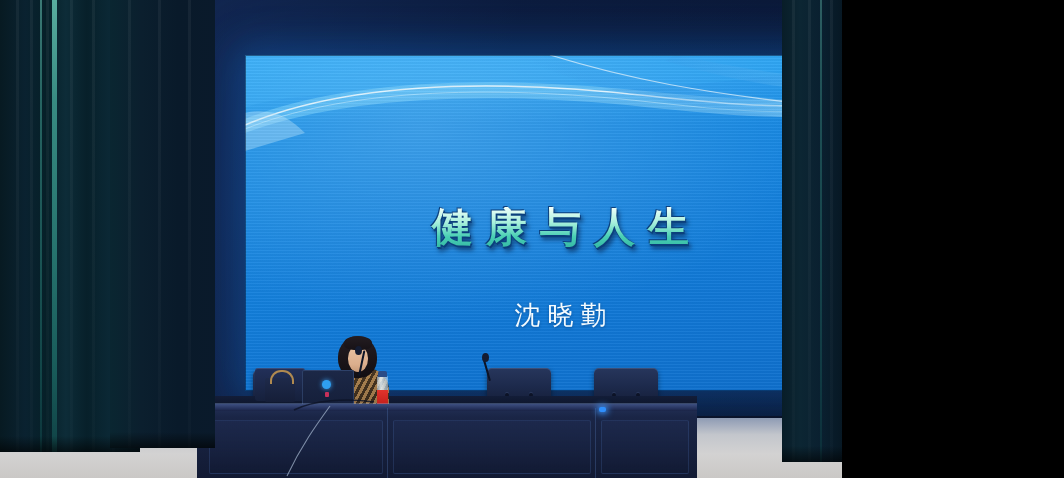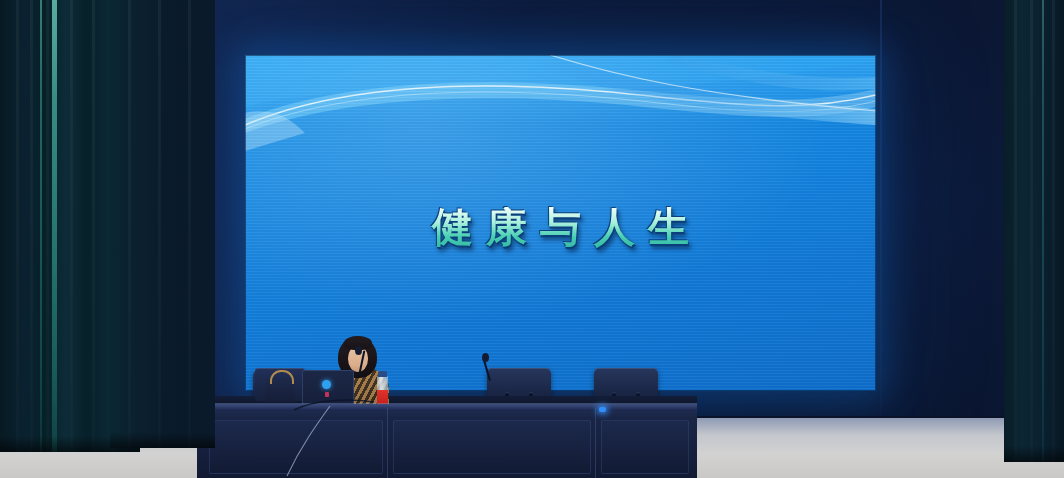--- a/index.html
+++ b/index.html
@@ -2,21 +2,21 @@
 <html lang="zh"><head>
 <meta charset="utf-8">
 <title>Conference Stage Presentation</title>
 <style>
   html,body{margin:0;padding:0;background:#000;}
   body{
     font-family:"Liberation Sans", sans-serif;
   }
   #scene{
     position:relative;
-    width:1064px;
+    width:842px;
     height:478px;
     overflow:hidden;
     background:#0a1530;
   }
 
   
   .wall{
     position:absolute; left:0; top:0; width:1064px; height:440px;
     background:
       linear-gradient(180deg,#0b1733 0%,#0c1a3a 45%,#0a1630 100%);
@@ -304,20 +304,21 @@
       <path d="M430,0 C500,14 560,26 631,22 L631,34 C555,40 492,26 420,6 Z" fill="url(#wg3)" opacity=".5"></path>
 
       <path d="M0,58 C26,52 44,62 60,78 L0,96 Z" fill="#bfeaff" opacity=".38"></path>
     </svg>
 
     <div class="scan"></div>
     <div class="vignette"></div>
 
     <div class="slide-title">健康与人生</div>
 
+    <div class="slide-subtitle">沈晓勤</div>
 
     <div class="bezel"></div>
   </div>
 
   <div class="floor-shadow"></div>
   <div class="floor"></div>
 
   <div class="chair" style="left:253px;top:370px;width:56px;height:30px;">
     <span class="tuft" style="left:15px;"></span>
     <span class="tuft" style="left:37px;"></span>

